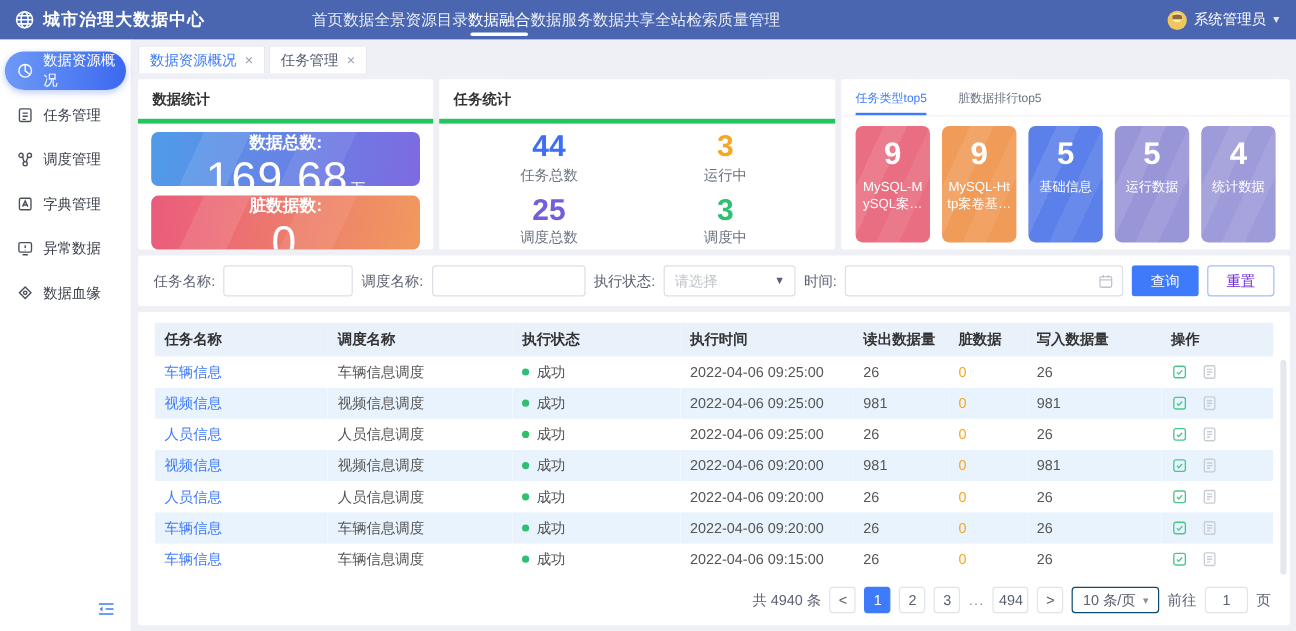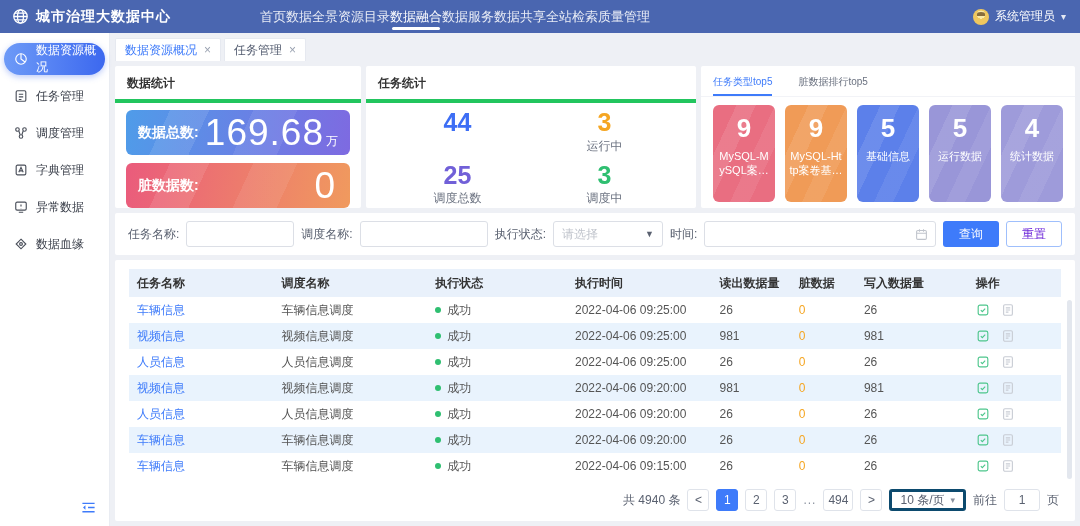--- a/index.html
+++ b/index.html
@@ -40,21 +40,21 @@
 
   .content { flex: 1; padding: 5px; display: flex; flex-direction: column; gap: 5px; min-height: 0; }
   .panel { background: #fff; border-radius: 2px; }
 
   
   .row-panels { display: flex; gap: 5px; height: 142px; flex: none; }
   .panel-title { font-size: 12px; font-weight: bold; color: #333; padding: 9px 12px 7px; border-bottom: 4px solid #22c55e; }
 
   .p-data { width: 246px; flex: none; }
   .grad-cards { padding: 7px 11px 0; display: flex; flex-direction: column; gap: 8px; }
-  .grad-card { position: relative; height: 45px; border-radius: 6px; color: #fff; display: flex; align-items: center; justify-content: space-between; padding: 0 12px; overflow: hidden; }
+  .grad-card { position: relative; height: 45px; border-radius: 6px; color: #fff; display: flex; align-items: center; justify-content: space-between; padding: 0 12px; overflow: hidden; flex-direction: column; }
   .grad-card::after { content:""; position: absolute; inset: 0; background: linear-gradient(115deg, transparent 18%, rgba(255,255,255,.10) 18%, rgba(255,255,255,.10) 34%, transparent 34%, transparent 52%, rgba(255,255,255,.08) 52%, rgba(255,255,255,.08) 70%, transparent 70%); }
   .gc-label { font-size: 14px; font-weight: bold; z-index: 1; }
   .gc-value { z-index: 1; display: flex; align-items: baseline; }
   .gc-value b { font-size: 37px; font-weight: normal; letter-spacing: 1px; }
   .gc-value i { font-style: normal; font-size: 12px; margin-left: 2px; }
 
   .p-task { width: 330px; flex: none; }
   .task-grid { display: grid; grid-template-columns: 1fr 1fr; padding: 6px 18px 0; row-gap: 7px; }
   .task-cell { text-align: center; }
   .task-value { font-size: 25px; font-weight: bold; line-height: 1.1; }
@@ -103,21 +103,21 @@
   .dirty { color: #f5a623; }
   .op-cell svg { vertical-align: middle; cursor: pointer; }
   .op-cell svg + svg { margin-left: 8px; }
   .table-scrollbar { position: absolute; right: 3px; top: 40px; bottom: 42px; width: 5px; border-radius: 3px; background: #e3e7ee; }
 
   
   .pager { margin-top: auto; display: flex; justify-content: flex-end; align-items: center; gap: 7px; padding: 7px 2px 6px; color: #5a6170; }
   .pg-btn { min-width: 22px; height: 22px; border: 1px solid #dfe3ea; border-radius: 3px; background: #fff; display: flex; align-items: center; justify-content: center; cursor: pointer; padding: 0 4px; }
   .pg-btn.active { background: #3e7bfa; border-color: #3e7bfa; color: #fff; }
   .pg-ellipsis { color: #8a919e; letter-spacing: 1px; }
-  .pg-size { height: 22px; border: 3px solid #0c4a6e; border-radius: 3px; background: #fff; display: flex; align-items: center; gap: 6px; padding: 0 8px; cursor: pointer; }
+  .pg-size { height: 22px; border: 1px solid #0c4a6e; border-radius: 3px; background: #fff; display: flex; align-items: center; gap: 6px; padding: 0 8px; cursor: pointer; }
   .pg-size .arrow { font-size: 9px; color: #8a919e; }
   .pg-goto-input { width: 36px; height: 22px; border: 1px solid #dfe3ea; border-radius: 3px; text-align: center; color: #5a6170; font-size: 12px; font-family: inherit; }
 </style>
 </head>
 <body>
 
 <div class="app">
 
   <header class="topbar">
     <div class="brand">
@@ -249,20 +249,21 @@
                   </span>
                 </div>
             </div>
           </section>
 
           <section class="panel p-task">
             <div class="panel-title">任务统计</div>
             <div class="task-grid">
               <div class="task-cell">
                   <div class="task-value" style="color: rgb(61, 110, 245);">44</div>
+                  <div class="task-label">任务总数</div>
                 </div>
                 <div class="task-cell">
                   <div class="task-value" style="color: rgb(245, 166, 35);">3</div>
                   <div class="task-label">运行中</div>
                 </div>
                 <div class="task-cell">
                   <div class="task-value" style="color: rgb(113, 96, 216);">25</div>
                   <div class="task-label">调度总数</div>
                 </div>
                 <div class="task-cell">

